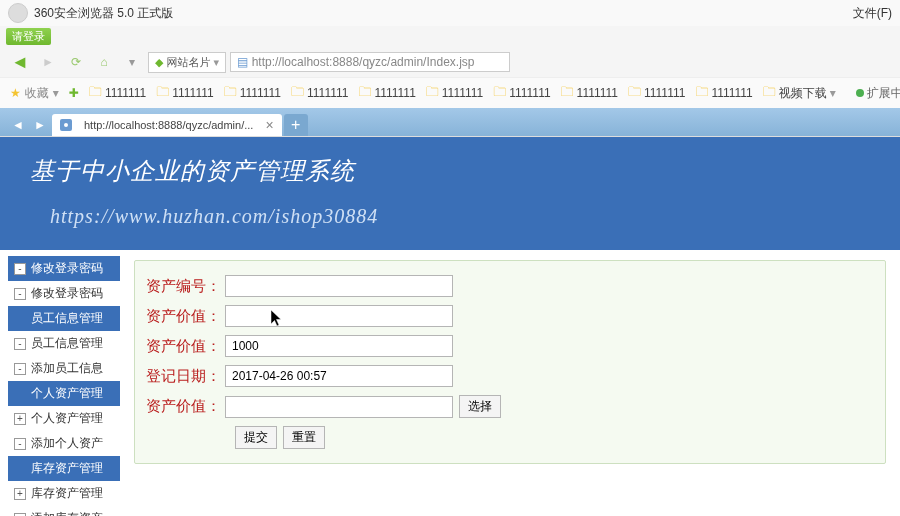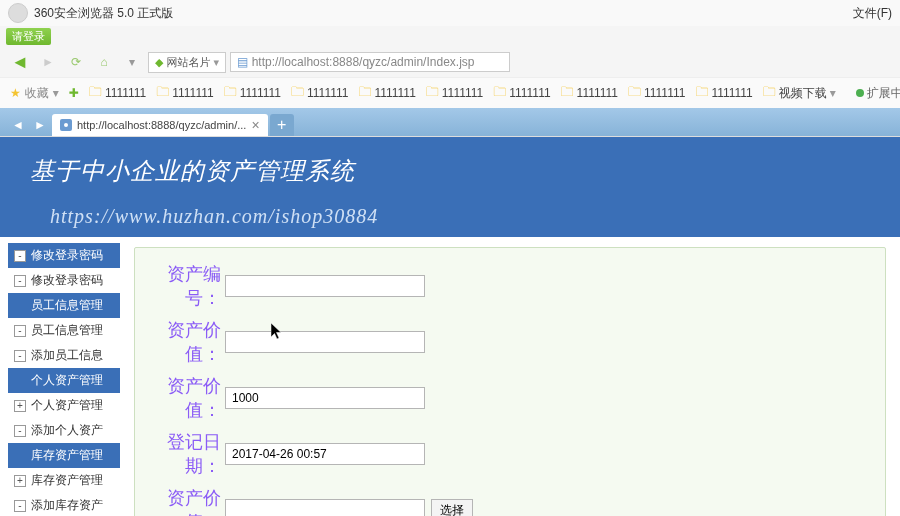--- a/index.html
+++ b/index.html
@@ -25,43 +25,43 @@
   .bm-label { color: #888; display: flex; align-items: center; gap: 4px; }
   .bm-folder { display: inline-flex; align-items: center; gap: 3px; color: #444; cursor: pointer; }
   .bm-folder-icon { color: #f4c430; font-size: 13px; }
   .bm-spacer { flex: 1; }
   .bm-ext { display: inline-flex; align-items: center; gap: 3px; color: #666; }
   .bm-ext .dot { width: 8px; height: 8px; border-radius: 50%; display: inline-block; }
   .dot-green { background: #4caf50; }
   
   .tab-strip { background: linear-gradient(#a3c8e8, #87b3d8); padding: 6px 8px 0 8px; display: flex; align-items: center; gap: 2px; }
   .tab-nav-btn { width: 20px; height: 22px; display: flex; align-items: center; justify-content: center; color: #fff; }
-  .tab { background: #fff; border-radius: 3px 3px 0 0; padding: 4px 8px; display: flex; align-items: center; gap: 5px; font-size: 11px; color: #444; max-width: 230px; }
+  .tab { background: #fff; border-radius: 3px 3px 0 0; padding: 4px 8px; display: flex; align-items: center; gap: 12px; font-size: 11px; color: #444; max-width: 230px; }
   .tab-icon { width: 12px; height: 12px; background: #6b9bd1; border-radius: 2px; position: relative; }
   .tab-icon::after { content: ""; position: absolute; width: 4px; height: 4px; background: #fff; border-radius: 50%; top: 4px; left: 4px; }
   .tab-close { color: #888; cursor: pointer; font-size: 14px; line-height: 1; }
   .tab-add { width: 24px; height: 22px; background: #7aa8d0; color: #fff; display: flex; align-items: center; justify-content: center; border-radius: 3px 3px 0 0; cursor: pointer; font-size: 16px; }
   
   
-  .page-header { background: #3a6fb7; color: #fff; padding: 18px 30px 9px; font-family: "SimSun", serif; }
+  .page-header { background: #3a6fb7; color: #fff; padding: 18px 30px 22px; font-family: "SimSun", serif; }
   .page-header h1 { font-size: 24px; font-weight: normal; font-style: italic; letter-spacing: 1px; }
   .page-header .sub { font-size: 20px; font-style: italic; letter-spacing: 1px; margin-top: 18px; color: #cfe0f5; padding-left: 20px; }
   
   .page-body { display: flex; }
   .sidebar { width: 120px; padding: 6px 0 0 8px; }
   .side-item { display: flex; align-items: center; padding: 4px 6px; font-size: 12px; cursor: pointer; white-space: nowrap; }
   .side-item.header { background: #3a6fb7; color: #fff; }
   .side-item.leaf { color: #333; }
   .side-toggle { width: 12px; height: 12px; border: 1px solid #999; display: inline-flex; align-items: center; justify-content: center; font-size: 10px; line-height: 1; margin-right: 5px; background: #fff; color: #555; }
   
   .main { flex: 1; padding: 10px 14px; }
   .form-panel { border: 1px solid #cde0c0; background: #f5faf1; border-radius: 2px; padding: 14px 10px; }
   .form-row { display: flex; align-items: center; margin-bottom: 8px; }
-  .form-label { width: 80px; text-align: right; color: #8b5cf6; font-size: 18px; padding-right: 4px; }
-  .form-input { border: 1px solid #b5b5b5; background: #fff; height: 22px; padding: 2px 6px; font-size: 12px; width: 200px; }
+  .form-label { width: 80px; text-align: right; color: #b91c1c; font-size: 15px; padding-right: 4px; }
+  .form-input { border: 1px solid #b5b5b5; background: #fff; height: 22px; padding: 2px 6px; font-size: 12px; width: 228px; }
   .form-btn-small { border: 1px solid #b5b5b5; background: #f4f4f4; padding: 2px 8px; font-size: 12px; cursor: pointer; margin-left: 6px; }
   .form-actions { padding-left: 84px; display: flex; }
   
   .cursor-arrow { position: absolute; width: 12px; height: 18px; pointer-events: none; }
 </style>
 </head>
 <body>
 
 <div class="browser-chrome">
   <div class="title-bar">

